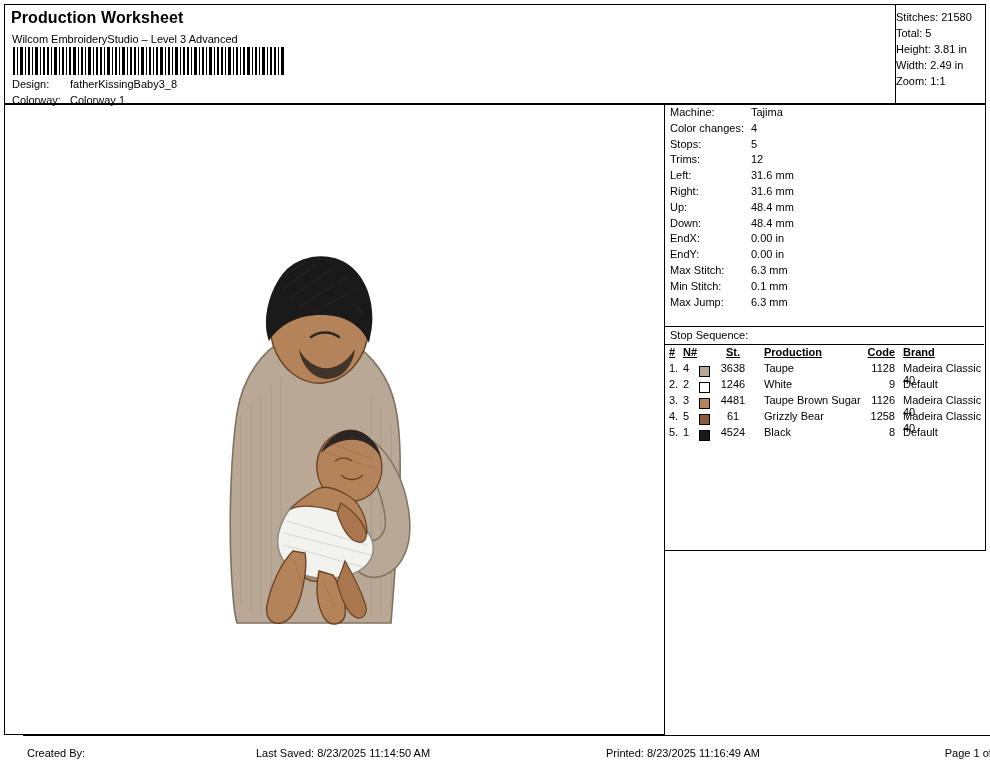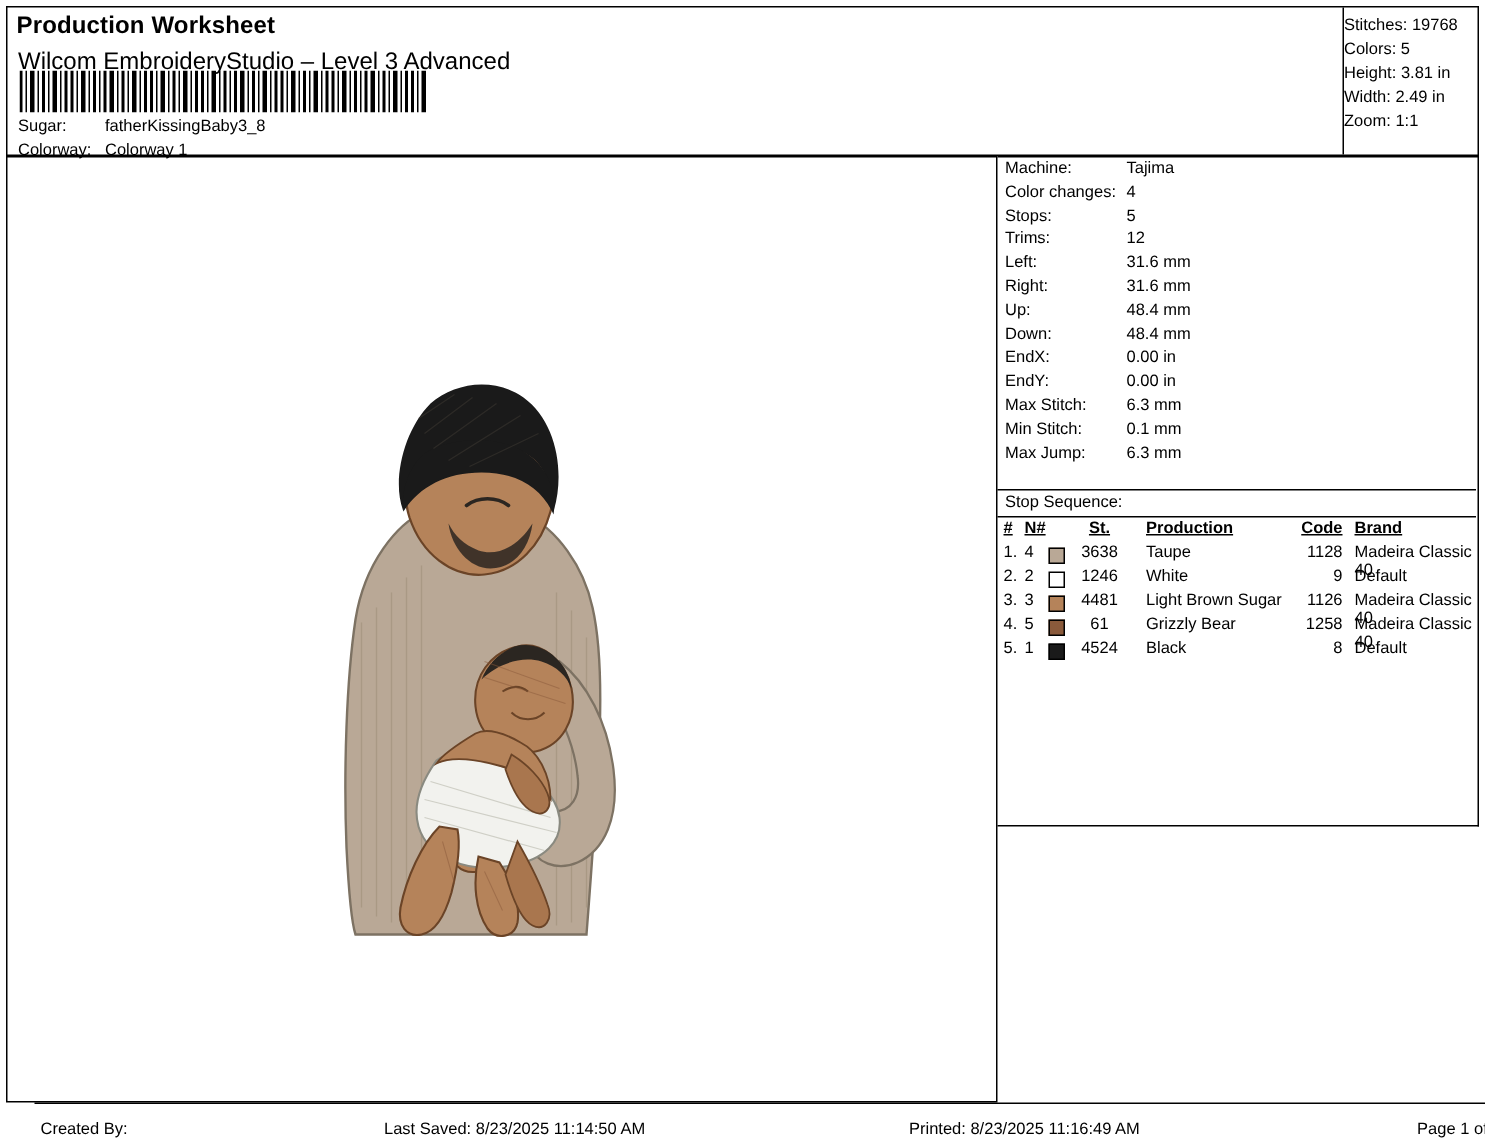--- a/index.html
+++ b/index.html
@@ -45,21 +45,21 @@
     left: 6px;
     top: 4px;
     font-size: 16px;
     font-weight: bold;
     letter-spacing: 0.1px;
   }
   .doc-sub {
     position: absolute;
     left: 7px;
     top: 28px;
-    font-size: 16px;
+    font-size: 11px;
   }
   .barcode {
     position: absolute;
     left: 8px;
     top: 42px;
     width: 274px;
     height: 28px;
   }
   .barcode-svg { display:block; }
   .meta-row {
@@ -290,33 +290,33 @@
           <rect x="246" y="0" width="1" height="28" fill="#000"></rect>
           <rect x="249" y="0" width="3" height="28" fill="#000"></rect>
           <rect x="254" y="0" width="1" height="28" fill="#000"></rect>
           <rect x="257" y="0" width="2" height="28" fill="#000"></rect>
           <rect x="261" y="0" width="2" height="28" fill="#000"></rect>
           <rect x="265" y="0" width="1" height="28" fill="#000"></rect>
           <rect x="268" y="0" width="3" height="28" fill="#000"></rect>
         </svg>
       </div>
 
-      <div class="meta-row design-label">Sugar:</div>
+      <div class="meta-row design-label">Design:</div>
       <div class="meta-row design-value">fatherKissingBaby3_8</div>
       <div class="meta-row colorway-label">Colorway:</div>
       <div class="meta-row colorway-value">Colorway 1</div>
     </div>
 
     <div class="header-right">
       <div class="hr-row" style="top:6px;">
         <span class="hr-label">Stitches:</span>
-        <span class="hr-value">19768</span>
+        <span class="hr-value">21580</span>
       </div>
       <div class="hr-row" style="top:22px;">
-        <span class="hr-label">Colors:</span>
+        <span class="hr-label">Total:</span>
         <span class="hr-value">5</span>
       </div>
       <div class="hr-row" style="top:38px;">
         <span class="hr-label">Height:</span>
         <span class="hr-value">3.81 in</span>
       </div>
       <div class="hr-row" style="top:54px;">
         <span class="hr-label">Width:</span>
         <span class="hr-value">2.49 in</span>
       </div>
@@ -483,21 +483,21 @@
       <span class="c-desc">White</span>
       <span class="c-code">9</span>
       <span class="c-brand">Default</span>
     </div>
 
     <div class="ss-row" style="top:289px;">
       <span class="c-idx">3.</span>
       <span class="c-num">3</span>
       <span class="c-sw"><i class="swatch" style="background:#b5835a"></i></span>
       <span class="c-st">4481</span>
-      <span class="c-desc">Light Brown Sugar</span>
+      <span class="c-desc">Taupe Brown Sugar</span>
       <span class="c-code">1126</span>
       <span class="c-brand">Madeira Classic 40</span>
     </div>
 
     <div class="ss-row" style="top:305px;">
       <span class="c-idx">4.</span>
       <span class="c-num">5</span>
       <span class="c-sw"><i class="swatch" style="background:#8a5a3b"></i></span>
       <span class="c-st">61</span>
       <span class="c-desc">Grizzly Bear</span>

